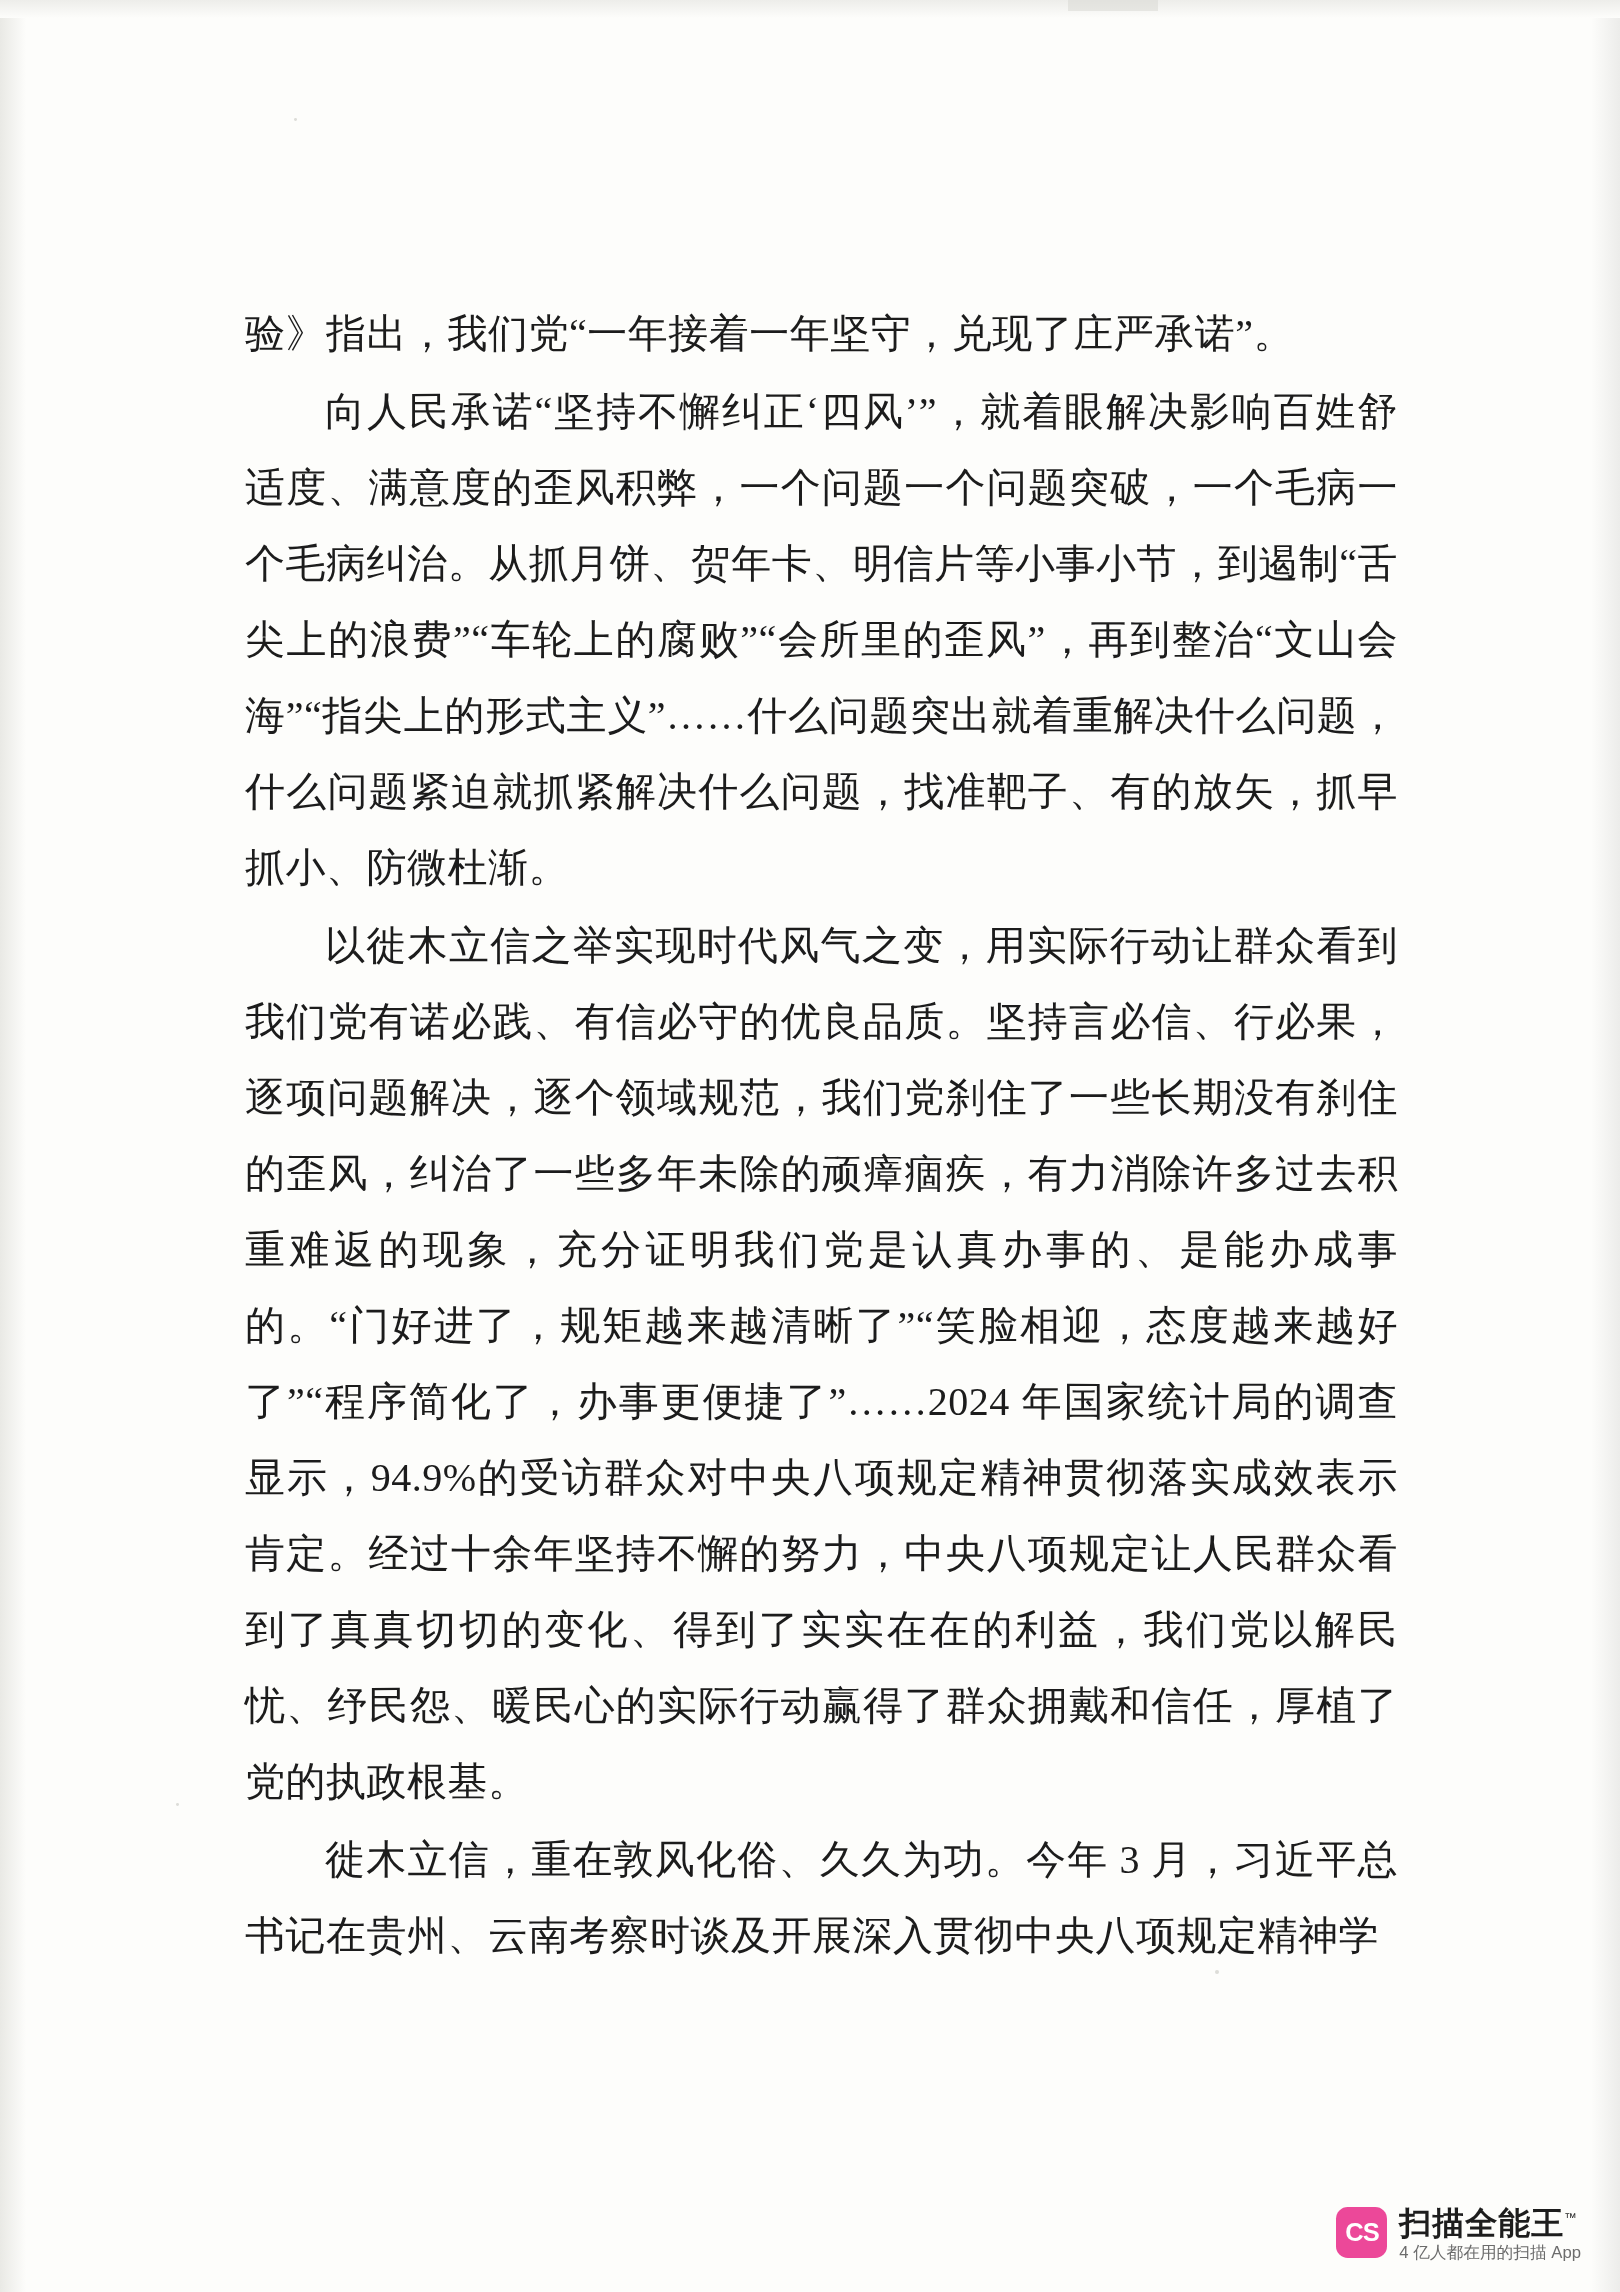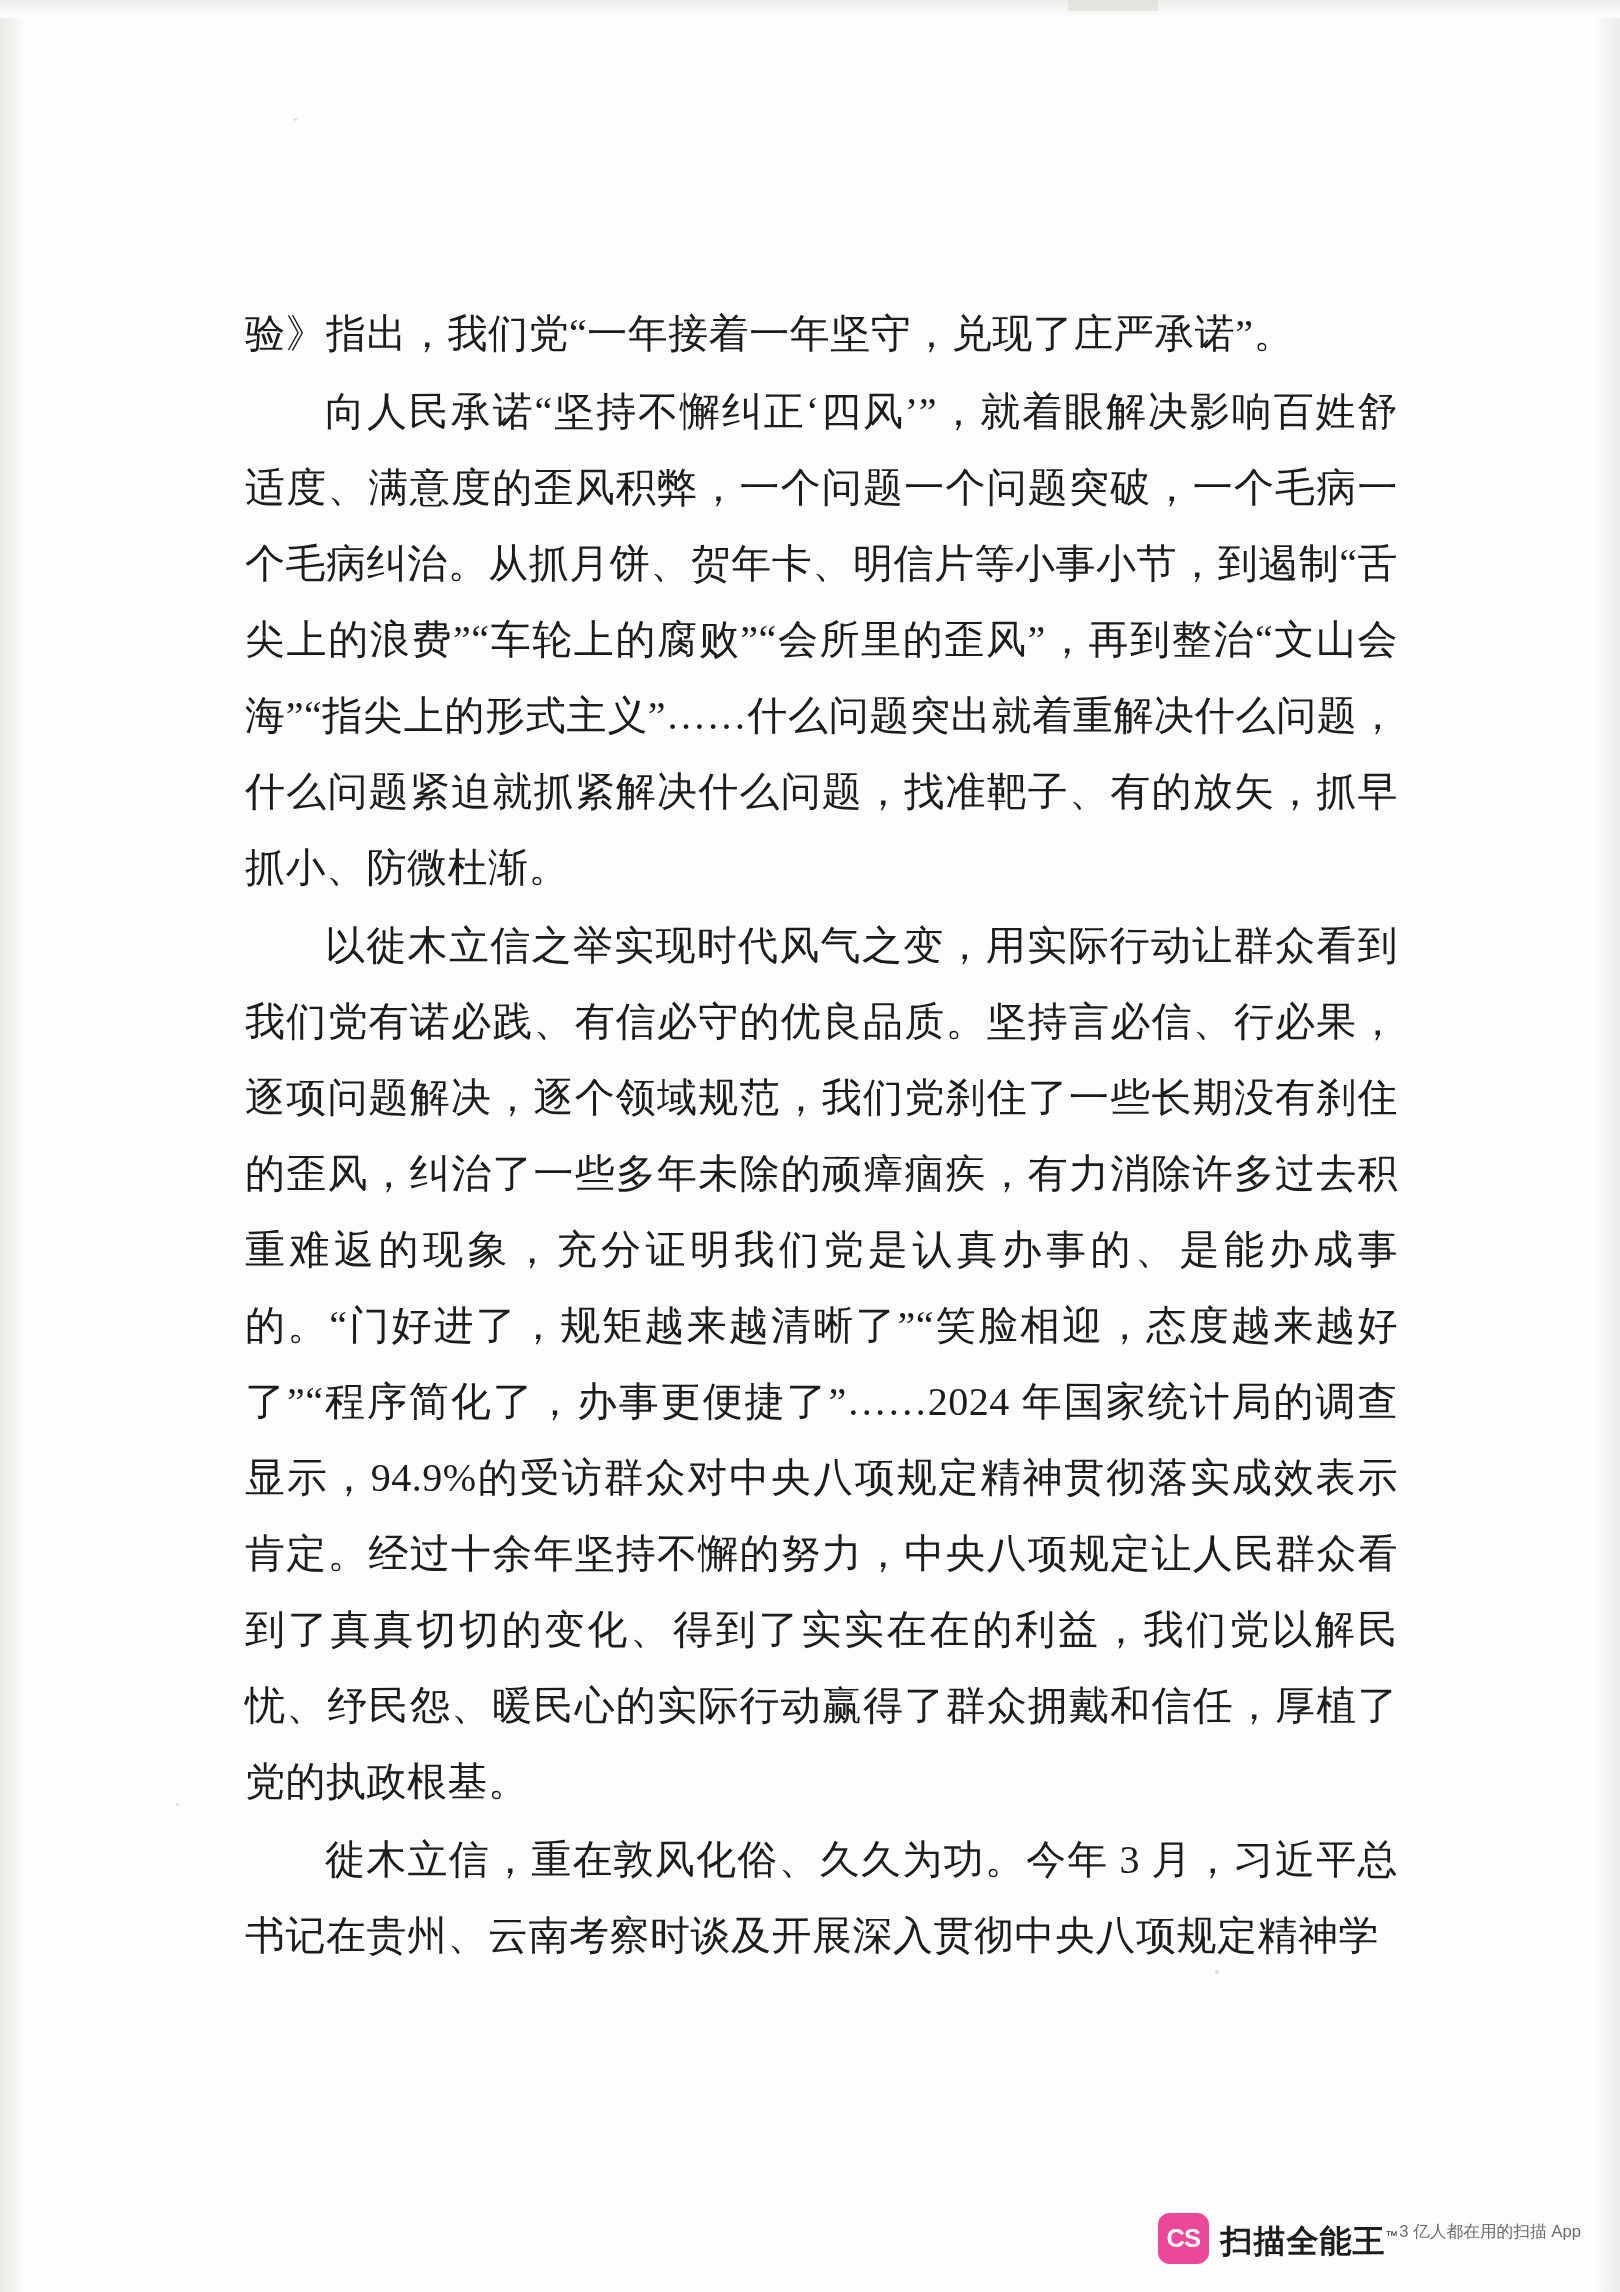--- a/index.html
+++ b/index.html
@@ -96,21 +96,21 @@
     color: #fff;
     font-size: 25.5px;
     font-weight: bold;
     display: flex;
     align-items: center;
     justify-content: center;
     letter-spacing: -1px;
   }
   .wm-texts {
     display: flex;
-    flex-direction: row;
+    flex-direction: column;
     justify-content: center;
   }
   .wm-title {
     font-size: 32px;
     font-weight: bold;
     color: #1d1d1d;
     line-height: 35px;
     letter-spacing: 1px;
   }
   .wm-title sup {
@@ -150,17 +150,17 @@
     <p class="para">验》指出，我们党“一年接着一年坚守，兑现了庄严承诺”。</p>
     <p class="para indent">向人民承诺“坚持不懈纠正‘四风’”，就着眼解决影响百姓舒适度、满意度的歪风积弊，一个问题一个问题突破，一个毛病一个毛病纠治。从抓月饼、贺年卡、明信片等小事小节，到遏制“舌尖上的浪费”“车轮上的腐败”“会所里的歪风”，再到整治“文山会海”“指尖上的形式主义”……什么问题突出就着重解决什么问题，什么问题紧迫就抓紧解决什么问题，找准靶子、有的放矢，抓早抓小、防微杜渐。</p>
     <p class="para indent">以徙木立信之举实现时代风气之变，用实际行动让群众看到我们党有诺必践、有信必守的优良品质。坚持言必信、行必果，逐项问题解决，逐个领域规范，我们党刹住了一些长期没有刹住的歪风，纠治了一些多年未除的顽瘴痼疾，有力消除许多过去积重难返的现象，充分证明我们党是认真办事的、是能办成事的。“门好进了，规矩越来越清晰了”“笑脸相迎，态度越来越好了”“程序简化了，办事更便捷了”……2024 年国家统计局的调查显示，94.9%的受访群众对中央八项规定精神贯彻落实成效表示肯定。经过十余年坚持不懈的努力，中央八项规定让人民群众看到了真真切切的变化、得到了实实在在的利益，我们党以解民忧、纾民怨、暖民心的实际行动赢得了群众拥戴和信任，厚植了党的执政根基。</p>
     <p class="para indent">徙木立信，重在敦风化俗、久久为功。今年 3 月，习近平总书记在贵州、云南考察时谈及开展深入贯彻中央八项规定精神学</p>
   </div>
 
   <div class="watermark">
     <div class="wm-logo">CS</div>
     <div class="wm-texts">
       <div class="wm-title"><span>扫描全能王</span><sup>™</sup></div>
-      <div class="wm-sub">3 亿人都在用的扫描 App</div>
+      <div class="wm-sub">4 亿人都在用的扫描 App</div>
     </div>
   </div>
 </div>
 
 
 </body></html>

